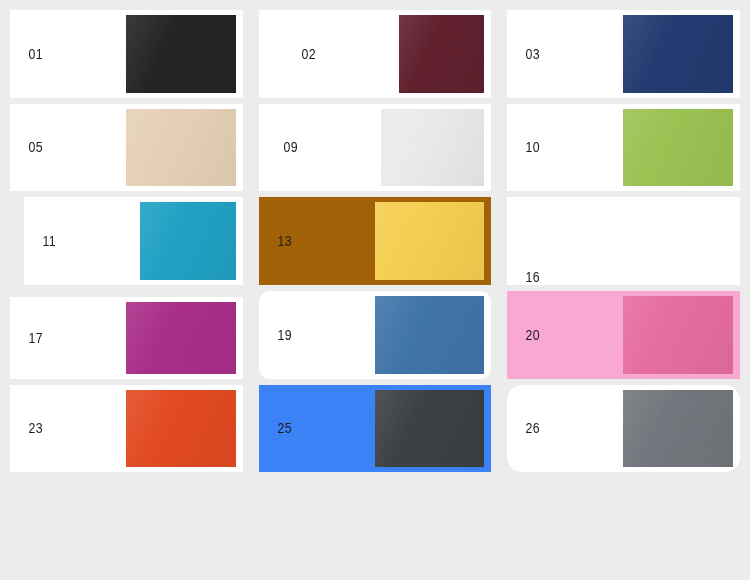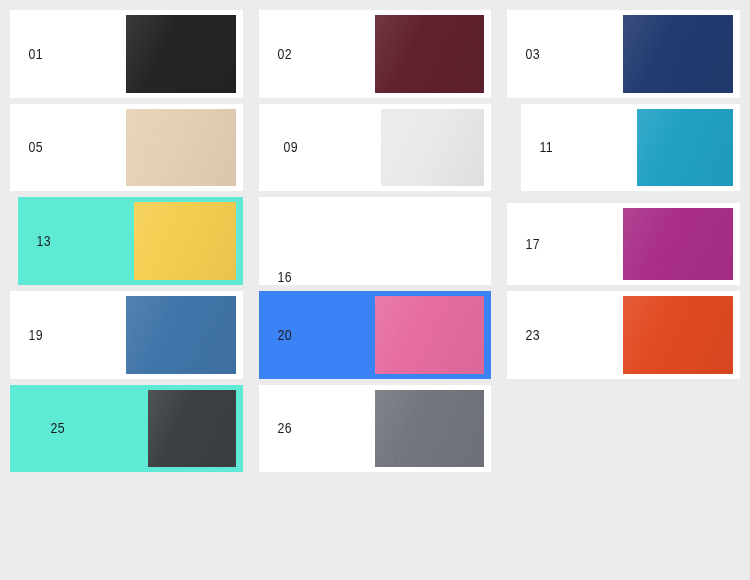--- a/index.html
+++ b/index.html
@@ -126,21 +126,21 @@
           <div class="chip-grain" style="opacity: 0.3; mix-blend-mode: overlay;">
             <svg xmlns="http://www.w3.org/2000/svg" preserveAspectRatio="none">
               <rect width="100%" height="100%" filter="url(#leatherGrain)"></rect>
               <rect width="100%" height="100%" filter="url(#leatherGrainFine)" opacity="0.6"></rect>
             </svg>
           </div>
           <div class="chip-shade"></div>
         </div>
       </div>
     </div>
-    <div class="swatch-card" style="background: rgb(255, 255, 255);">
+    <div class="swatch-card" style="background: rgb(255, 255, 255); padding-left: 24px;">
       <div class="swatch-label" style="color: rgb(27, 27, 27);">02</div>
       <div class="swatch-chip-wrap">
         <div class="swatch-chip">
           <div class="chip-base" style="background: rgb(92, 31, 44);"></div>
           <div class="chip-grain" style="opacity: 0.3; mix-blend-mode: overlay;">
             <svg xmlns="http://www.w3.org/2000/svg" preserveAspectRatio="none">
               <rect width="100%" height="100%" filter="url(#leatherGrain)"></rect>
               <rect width="100%" height="100%" filter="url(#leatherGrainFine)" opacity="0.6"></rect>
             </svg>
           </div>
@@ -186,36 +186,51 @@
           <div class="chip-grain" style="opacity: 0.45; mix-blend-mode: overlay;">
             <svg xmlns="http://www.w3.org/2000/svg" preserveAspectRatio="none">
               <rect width="100%" height="100%" filter="url(#leatherGrain)"></rect>
               <rect width="100%" height="100%" filter="url(#leatherGrainFine)" opacity="0.6"></rect>
             </svg>
           </div>
           <div class="chip-shade"></div>
         </div>
       </div>
     </div>
+    <div class="swatch-card" style="background: rgb(255, 255, 255);">
+      <div class="swatch-label" style="color: rgb(27, 27, 27);">10</div>
+      <div class="swatch-chip-wrap">
+        <div class="swatch-chip">
+          <div class="chip-base" style="background: rgb(150, 191, 79);"></div>
+          <div class="chip-grain" style="opacity: 0.3; mix-blend-mode: overlay;">
+            <svg xmlns="http://www.w3.org/2000/svg" preserveAspectRatio="none">
+              <rect width="100%" height="100%" filter="url(#leatherGrain)"></rect>
+              <rect width="100%" height="100%" filter="url(#leatherGrainFine)" opacity="0.6"></rect>
+            </svg>
+          </div>
+          <div class="chip-shade"></div>
+        </div>
+      </div>
+    </div>
     <div class="swatch-card" style="background: rgb(255, 255, 255); margin-left: 14px;">
       <div class="swatch-label" style="color: rgb(27, 27, 27);">11</div>
       <div class="swatch-chip-wrap">
         <div class="swatch-chip">
           <div class="chip-base" style="background: rgb(31, 156, 193);"></div>
           <div class="chip-grain" style="opacity: 0.3; mix-blend-mode: overlay;">
             <svg xmlns="http://www.w3.org/2000/svg" preserveAspectRatio="none">
               <rect width="100%" height="100%" filter="url(#leatherGrain)"></rect>
               <rect width="100%" height="100%" filter="url(#leatherGrainFine)" opacity="0.6"></rect>
             </svg>
           </div>
           <div class="chip-shade"></div>
         </div>
       </div>
     </div>
-    <div class="swatch-card" style="background: #5eead4; margin-left: 8px;">
+    <div class="swatch-card" style="background: #a16207;">
       <div class="swatch-label" style="color: rgb(27, 27, 27);">13</div>
       <div class="swatch-chip-wrap">
         <div class="swatch-chip">
           <div class="chip-base" style="background: rgb(244, 204, 76);"></div>
           <div class="chip-grain" style="opacity: 0.3; mix-blend-mode: overlay;">
             <svg xmlns="http://www.w3.org/2000/svg" preserveAspectRatio="none">
               <rect width="100%" height="100%" filter="url(#leatherGrain)"></rect>
               <rect width="100%" height="100%" filter="url(#leatherGrainFine)" opacity="0.6"></rect>
             </svg>
           </div>
@@ -246,81 +261,81 @@
           <div class="chip-grain" style="opacity: 0.3; mix-blend-mode: overlay;">
             <svg xmlns="http://www.w3.org/2000/svg" preserveAspectRatio="none">
               <rect width="100%" height="100%" filter="url(#leatherGrain)"></rect>
               <rect width="100%" height="100%" filter="url(#leatherGrainFine)" opacity="0.6"></rect>
             </svg>
           </div>
           <div class="chip-shade"></div>
         </div>
       </div>
     </div>
-    <div class="swatch-card" style="background: rgb(255, 255, 255);">
+    <div class="swatch-card" style="background: rgb(255, 255, 255); border-radius: 11px;">
       <div class="swatch-label" style="color: rgb(27, 27, 27);">19</div>
       <div class="swatch-chip-wrap">
         <div class="swatch-chip">
           <div class="chip-base" style="background: rgb(61, 111, 165);"></div>
           <div class="chip-grain" style="opacity: 0.3; mix-blend-mode: overlay;">
             <svg xmlns="http://www.w3.org/2000/svg" preserveAspectRatio="none">
               <rect width="100%" height="100%" filter="url(#leatherGrain)"></rect>
               <rect width="100%" height="100%" filter="url(#leatherGrainFine)" opacity="0.6"></rect>
             </svg>
           </div>
           <div class="chip-shade"></div>
         </div>
       </div>
     </div>
+    <div class="swatch-card" style="background: #f9a8d4;">
+      <div class="swatch-label" style="color: rgb(27, 27, 27);">20</div>
+      <div class="swatch-chip-wrap">
+        <div class="swatch-chip">
+          <div class="chip-base" style="background: rgb(229, 104, 154);"></div>
+          <div class="chip-grain" style="opacity: 0.3; mix-blend-mode: overlay;">
+            <svg xmlns="http://www.w3.org/2000/svg" preserveAspectRatio="none">
+              <rect width="100%" height="100%" filter="url(#leatherGrain)"></rect>
+              <rect width="100%" height="100%" filter="url(#leatherGrainFine)" opacity="0.6"></rect>
+            </svg>
+          </div>
+          <div class="chip-shade"></div>
+        </div>
+      </div>
+    </div>
+    <div class="swatch-card" style="background: rgb(255, 255, 255);">
+      <div class="swatch-label" style="color: rgb(27, 27, 27);">23</div>
+      <div class="swatch-chip-wrap">
+        <div class="swatch-chip">
+          <div class="chip-base" style="background: rgb(224, 70, 32);"></div>
+          <div class="chip-grain" style="opacity: 0.3; mix-blend-mode: overlay;">
+            <svg xmlns="http://www.w3.org/2000/svg" preserveAspectRatio="none">
+              <rect width="100%" height="100%" filter="url(#leatherGrain)"></rect>
+              <rect width="100%" height="100%" filter="url(#leatherGrainFine)" opacity="0.6"></rect>
+            </svg>
+          </div>
+          <div class="chip-shade"></div>
+        </div>
+      </div>
+    </div>
     <div class="swatch-card" style="background: #3b82f6;">
-      <div class="swatch-label" style="color: rgb(27, 27, 27);">20</div>
-      <div class="swatch-chip-wrap">
-        <div class="swatch-chip">
-          <div class="chip-base" style="background: rgb(229, 104, 154);"></div>
-          <div class="chip-grain" style="opacity: 0.3; mix-blend-mode: overlay;">
-            <svg xmlns="http://www.w3.org/2000/svg" preserveAspectRatio="none">
-              <rect width="100%" height="100%" filter="url(#leatherGrain)"></rect>
-              <rect width="100%" height="100%" filter="url(#leatherGrainFine)" opacity="0.6"></rect>
-            </svg>
-          </div>
-          <div class="chip-shade"></div>
-        </div>
-      </div>
-    </div>
-    <div class="swatch-card" style="background: rgb(255, 255, 255);">
-      <div class="swatch-label" style="color: rgb(27, 27, 27);">23</div>
-      <div class="swatch-chip-wrap">
-        <div class="swatch-chip">
-          <div class="chip-base" style="background: rgb(224, 70, 32);"></div>
-          <div class="chip-grain" style="opacity: 0.3; mix-blend-mode: overlay;">
-            <svg xmlns="http://www.w3.org/2000/svg" preserveAspectRatio="none">
-              <rect width="100%" height="100%" filter="url(#leatherGrain)"></rect>
-              <rect width="100%" height="100%" filter="url(#leatherGrainFine)" opacity="0.6"></rect>
-            </svg>
-          </div>
-          <div class="chip-shade"></div>
-        </div>
-      </div>
-    </div>
-    <div class="swatch-card" style="background: #5eead4; padding-left: 22px;">
       <div class="swatch-label" style="color: rgb(27, 27, 27);">25</div>
       <div class="swatch-chip-wrap">
         <div class="swatch-chip">
           <div class="chip-base" style="background: rgb(58, 61, 64);"></div>
           <div class="chip-grain" style="opacity: 0.3; mix-blend-mode: overlay;">
             <svg xmlns="http://www.w3.org/2000/svg" preserveAspectRatio="none">
               <rect width="100%" height="100%" filter="url(#leatherGrain)"></rect>
               <rect width="100%" height="100%" filter="url(#leatherGrainFine)" opacity="0.6"></rect>
             </svg>
           </div>
           <div class="chip-shade"></div>
         </div>
       </div>
     </div>
-    <div class="swatch-card" style="background: rgb(255, 255, 255);">
+    <div class="swatch-card" style="background: rgb(255, 255, 255); border-radius: 15px;">
       <div class="swatch-label" style="color: rgb(27, 27, 27);">26</div>
       <div class="swatch-chip-wrap">
         <div class="swatch-chip">
           <div class="chip-base" style="background: rgb(109, 113, 119);"></div>
           <div class="chip-grain" style="opacity: 0.3; mix-blend-mode: overlay;">
             <svg xmlns="http://www.w3.org/2000/svg" preserveAspectRatio="none">
               <rect width="100%" height="100%" filter="url(#leatherGrain)"></rect>
               <rect width="100%" height="100%" filter="url(#leatherGrainFine)" opacity="0.6"></rect>
             </svg>
           </div>

